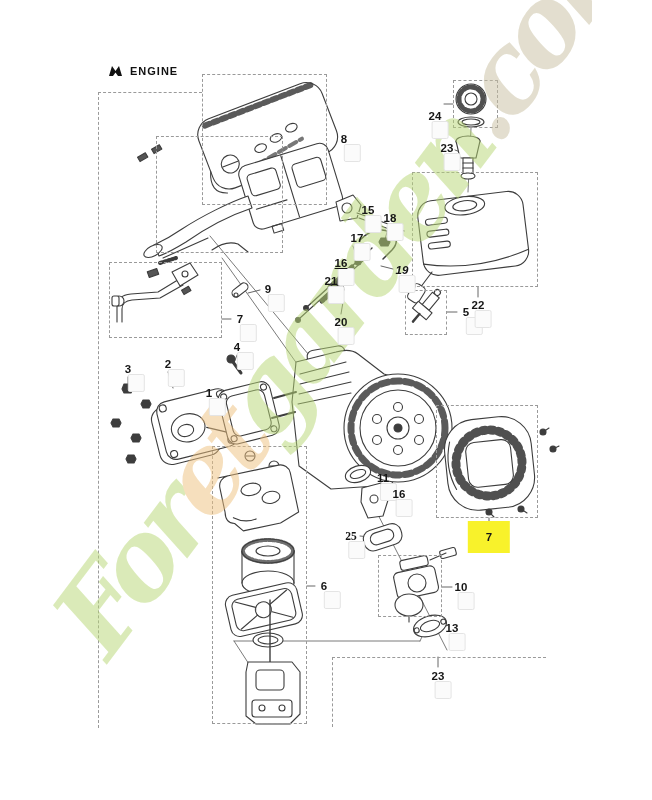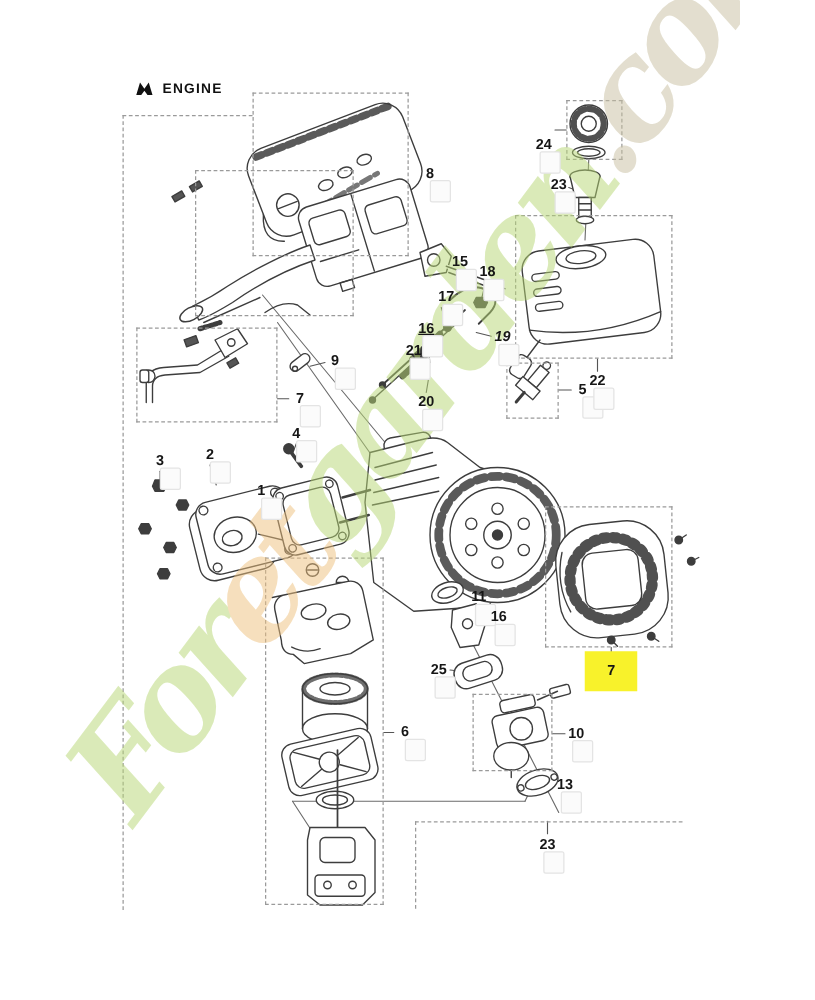--- a/index.html
+++ b/index.html
@@ -358,16 +358,16 @@
       <span class="plabel" style="left: 368px; top: 210px; text-align: right;">15</span>
       <span class="plabel" style="left: 341px; top: 263px; text-decoration: underline;">16</span>
       <span class="plabel" style="left: 357px; top: 238px;">17</span>
       <span class="plabel" style="left: 390px; top: 218px;">18</span>
       <span class="plabel" style="left: 402px; top: 270px; font-style: italic;">19</span>
       <span class="plabel" style="left: 341px; top: 322px;">20</span>
       <span class="plabel" style="left: 331px; top: 281px;">21</span>
       <span class="plabel" style="left: 478px; top: 305px;">22</span>
       <span class="plabel" style="left: 447px; top: 148px;">23</span>
       <span class="plabel" style="left: 435px; top: 116px; text-align: center;">24</span>
-      <span class="plabel" style="left: 351px; top: 536px;">25</span>
+      <span class="plabel" style="left: 351px; top: 536px; font-family: Liberation Serif, serif;">25</span>
       <span class="plabel" style="left: 438px; top: 676px;">23</span>
     </div>
 </div>
 
 </body></html>

